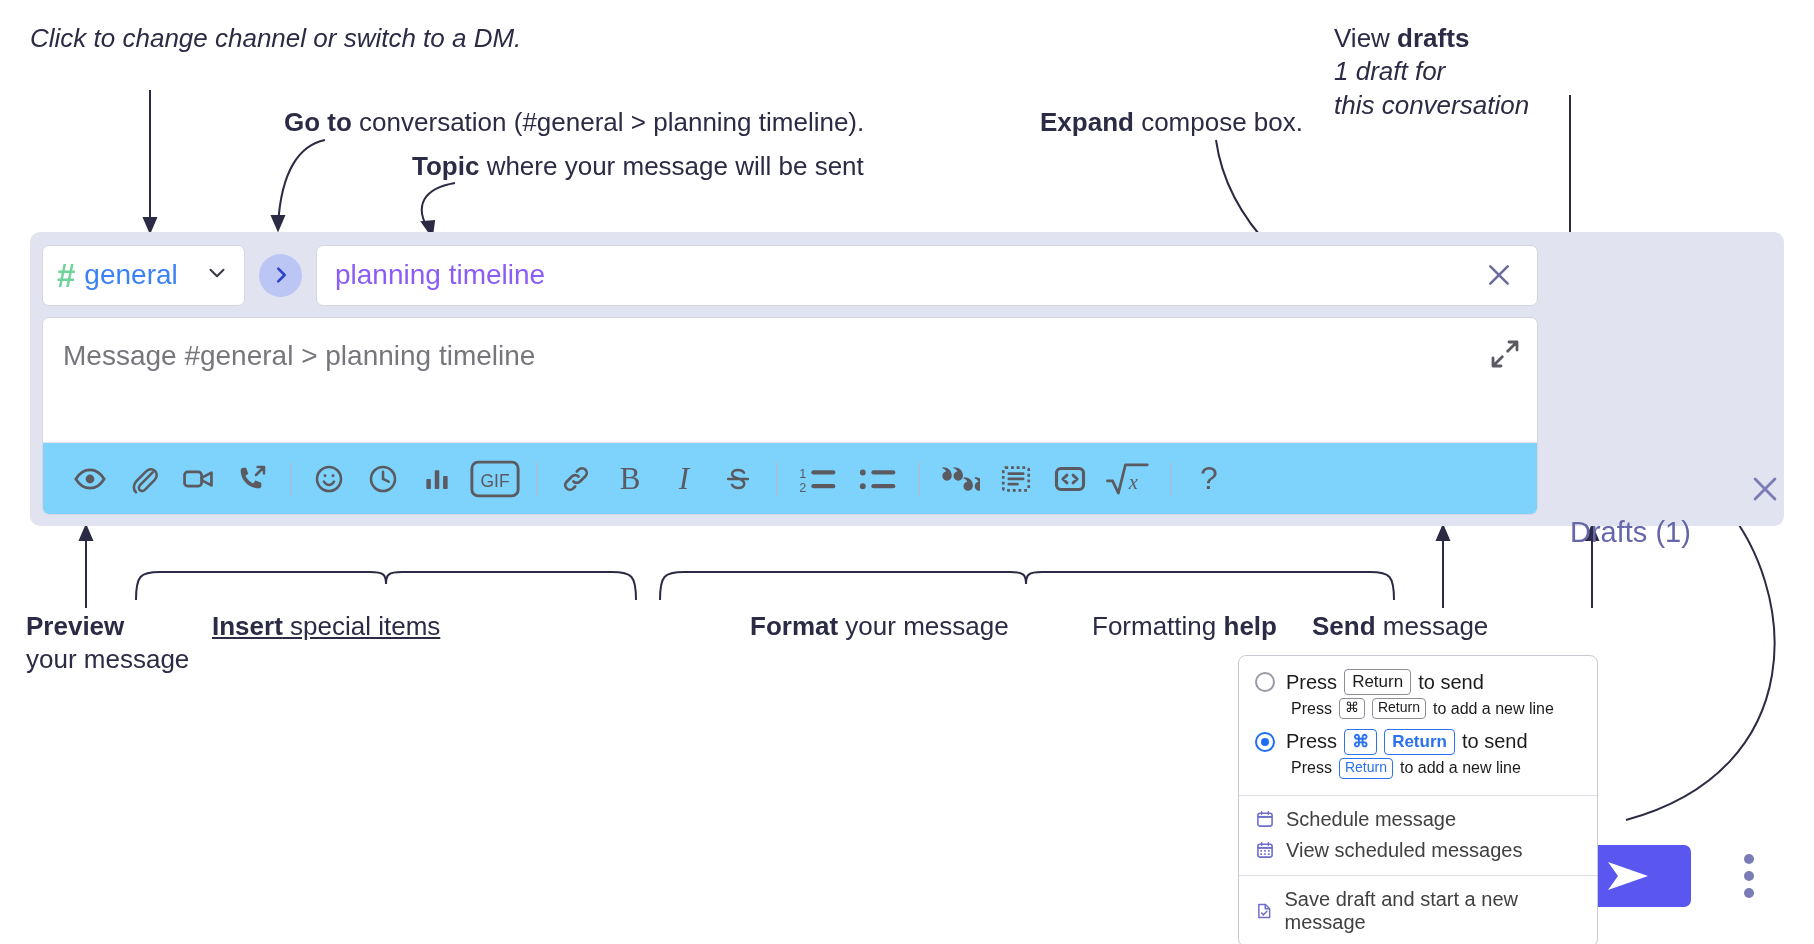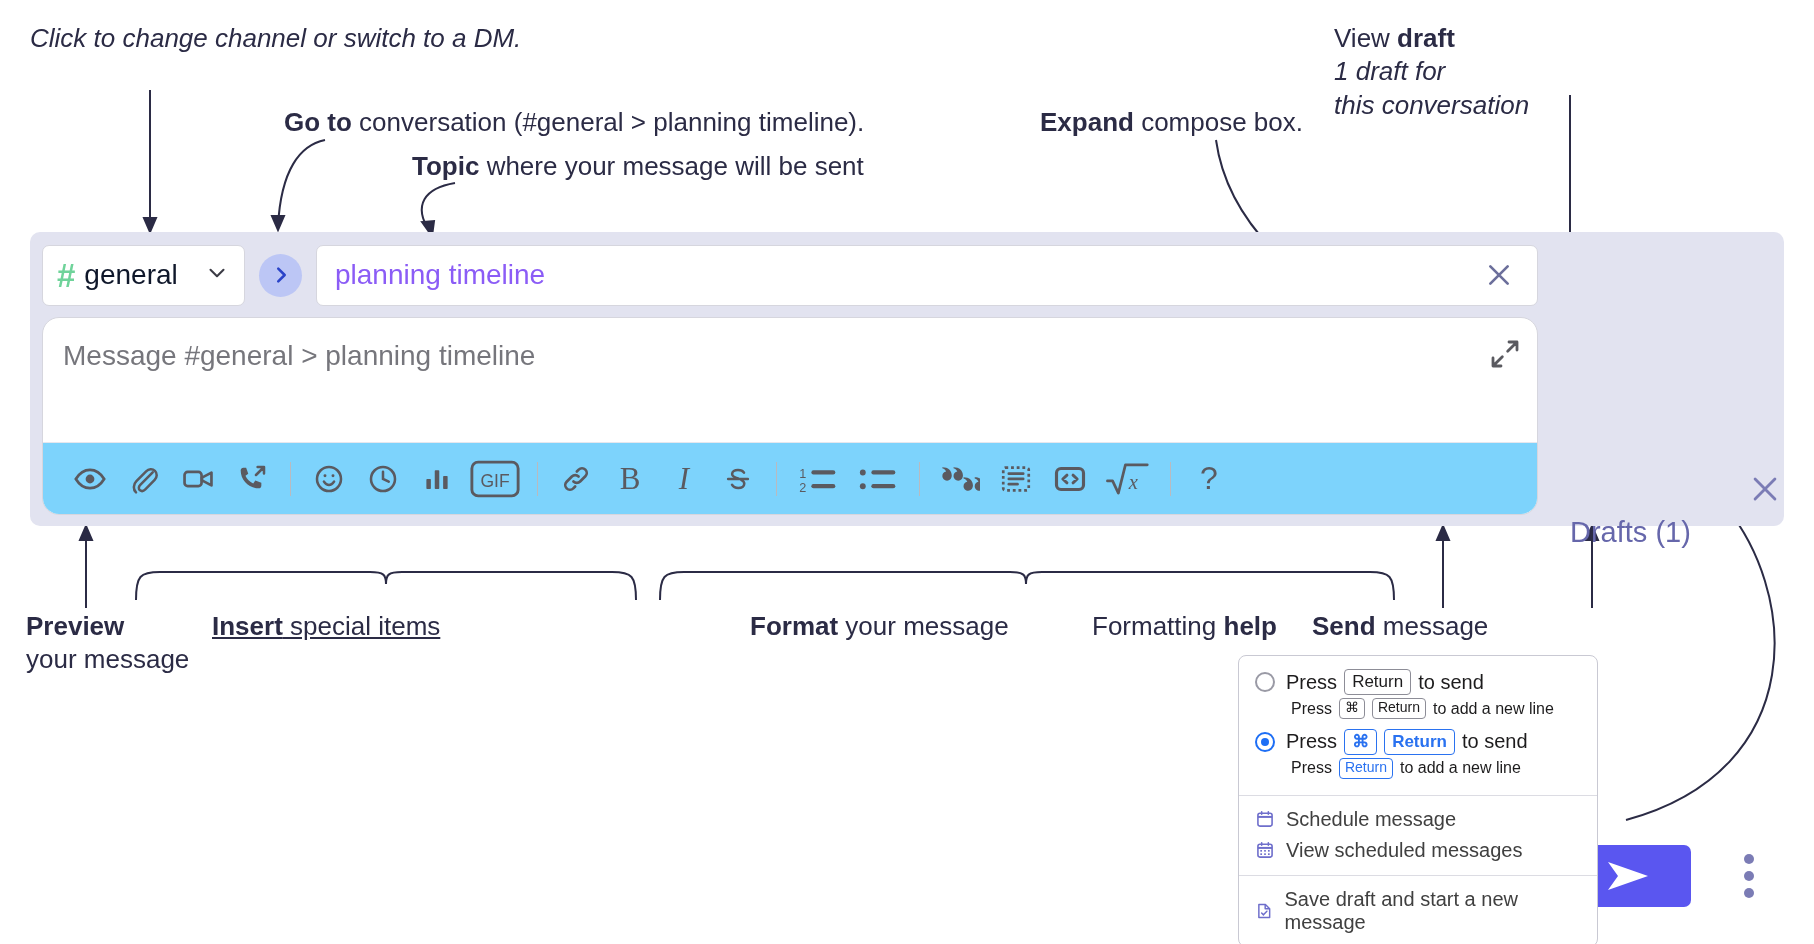--- a/index.html
+++ b/index.html
@@ -41,21 +41,21 @@
   #channel-picker {
     width:203px; height:61px;
     background:#ffffff;
     border:1px solid #d6d6de;
     border-radius:7px;
     display:flex; align-items:center; gap:9px;
     padding:0 14px;
     cursor:pointer;
   }
   .hash-icon { font-size:33px; color:#6fd39a; font-weight:700; line-height:1; }
-  #channel-name { font-size:28px; color:#0f172a; }
+  #channel-name { font-size:28px; color:#3b82f6; }
   .chev { margin-left:auto; }
   #goto-btn {
     width:43px; height:43px; border-radius:50%;
     background:#bcc6f5;
     margin:0 14px;
     display:flex; align-items:center; justify-content:center;
     cursor:pointer; flex:0 0 auto;
   }
   #topic-field {
     flex:1; height:61px;
@@ -67,21 +67,21 @@
   }
   #topic-value { font-size:28px; color:#8b5cf6; flex:1; }
   #topic-clear { cursor:pointer; padding:4px 6px; display:flex; }
 
   
   #message-box {
     position:absolute; left:0; top:74px;
     width:100%; height:198px;
     background:#ffffff;
     border:1px solid #d6d6de;
-    border-radius:17px;
+    border-radius:7px;
     overflow:hidden;
   }
   #message-placeholder {
     position:absolute; left:20px; top:22px;
     font-size:28px; color:#76767c;
   }
   #expand-btn { position:absolute; right:16px; top:20px; cursor:pointer; }
   #toolbar {
     position:absolute; left:0; bottom:0;
     width:100%; height:72px;
@@ -195,21 +195,21 @@
 
 <div class="annot" style="left:412px; top:150px;">
   <b>Topic</b><span> where your message will be sent</span>
 </div>
 
 <div class="annot" style="left:1040px; top:106px;">
   <b>Expand</b><span> compose box.</span>
 </div>
 
 <div class="annot" style="left:1334px; top:22px;">
-  <div><span>View </span><b>draft</b></div>
+  <div><span>View </span><b>drafts</b></div>
   <div><i>1 draft for</i></div>
   <div><i>this conversation</i></div>
 </div>
 
 <div class="annot" style="left:26px; top:610px;">
   <div><b>Preview</b></div>
   <div><span>your message</span></div>
 </div>
 
 <div class="annot" style="left:212px; top:610px;text-decoration:underline;">

